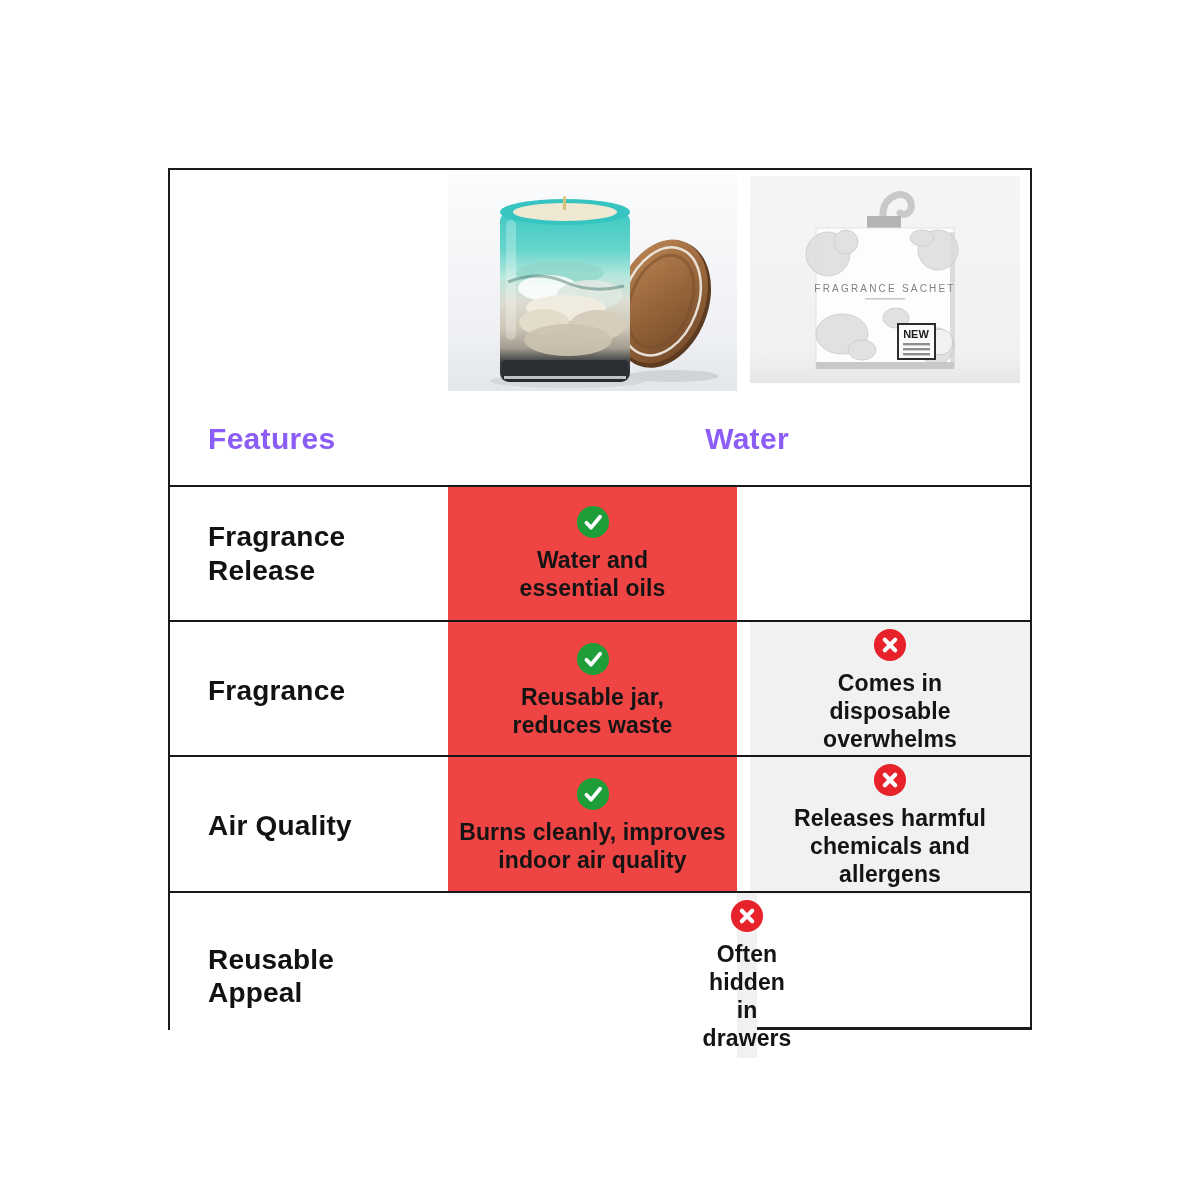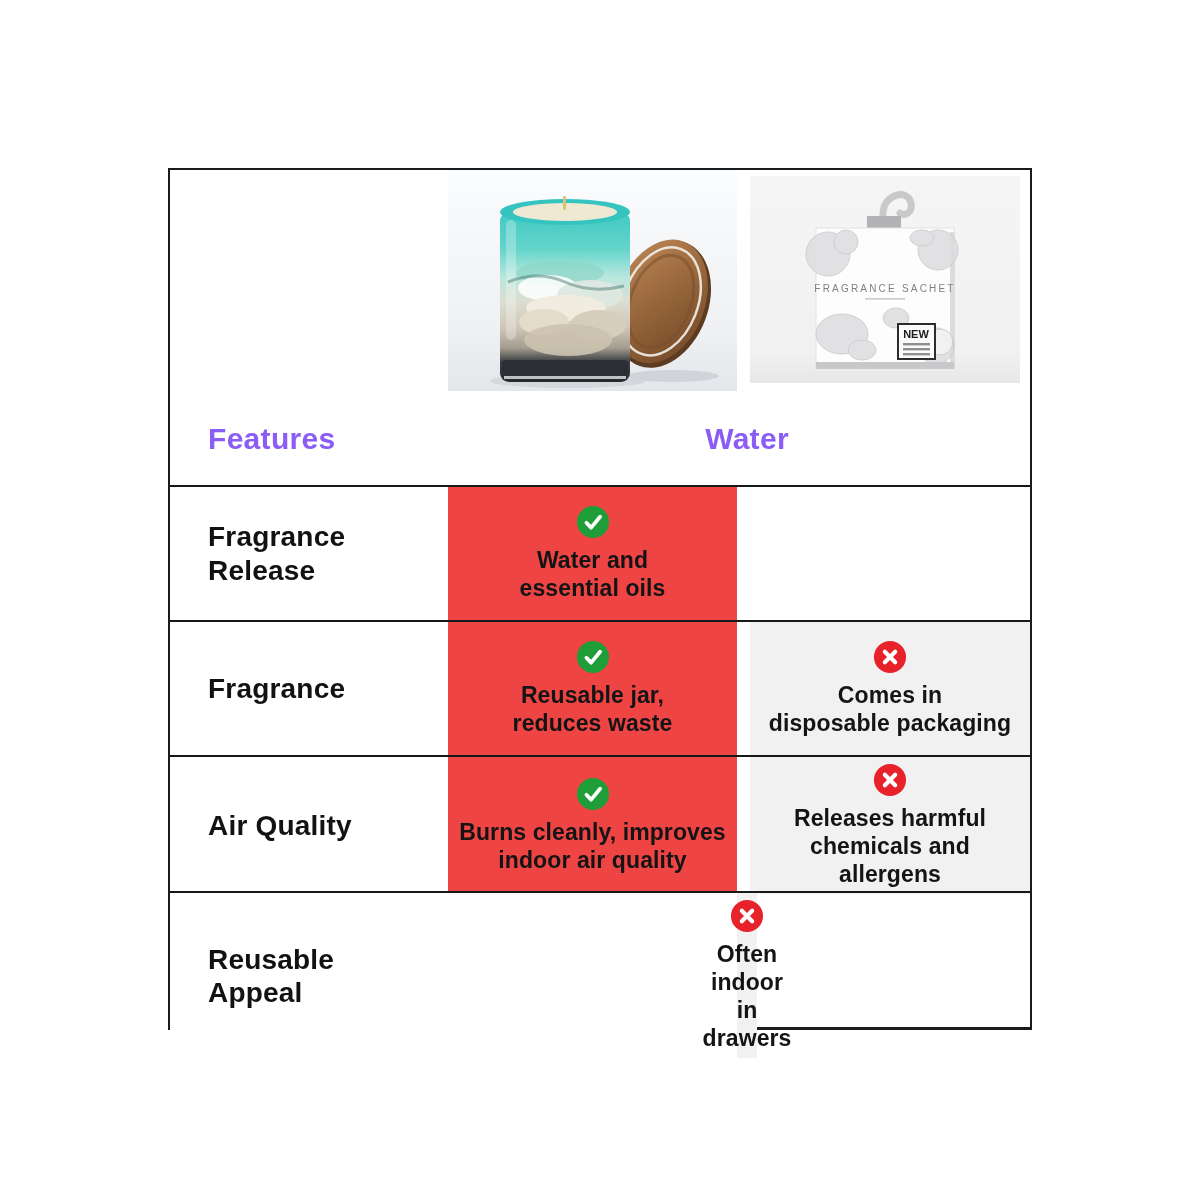--- a/index.html
+++ b/index.html
@@ -214,21 +214,21 @@
         <span class="cell-text">Reusable jar,
 reduces waste</span>
       </div>
       <div class="spacer"></div>
       <div class="cell-others">
         <svg class="status-icon" viewBox="0 0 36 36">
           <circle cx="18" cy="18" r="17" fill="#e7222a"></circle>
           <path d="M12.5 12.5 L23.5 23.5 M23.5 12.5 L12.5 23.5" stroke="#ffffff" stroke-width="4.4" stroke-linecap="round"></path>
         </svg>
         <span class="cell-text">Comes in
-disposable packaging</span>
+disposable overwhelms</span>
       </div>
     </div>
 
     <div class="sep"></div>
 
     <div class="row">
       <div class="cell-feature">
         <span class="feature-label">Air Quality</span>
       </div>
       <div class="cell-absorbia">
@@ -256,19 +256,19 @@
       <div class="cell-feature">
         <span class="feature-label">Reusable
 Appeal</span>
       </div>
       <div class="spacer"></div>
       <div class="cell-others">
         <svg class="status-icon" viewBox="0 0 36 36">
           <circle cx="18" cy="18" r="17" fill="#e7222a"></circle>
           <path d="M12.5 12.5 L23.5 23.5 M23.5 12.5 L12.5 23.5" stroke="#ffffff" stroke-width="4.4" stroke-linecap="round"></path>
         </svg>
-        <span class="cell-text">Often indoor
+        <span class="cell-text">Often hidden
 in drawers</span>
       </div>
     </div>
 
   </div>
 </div>
 
 </body></html>

